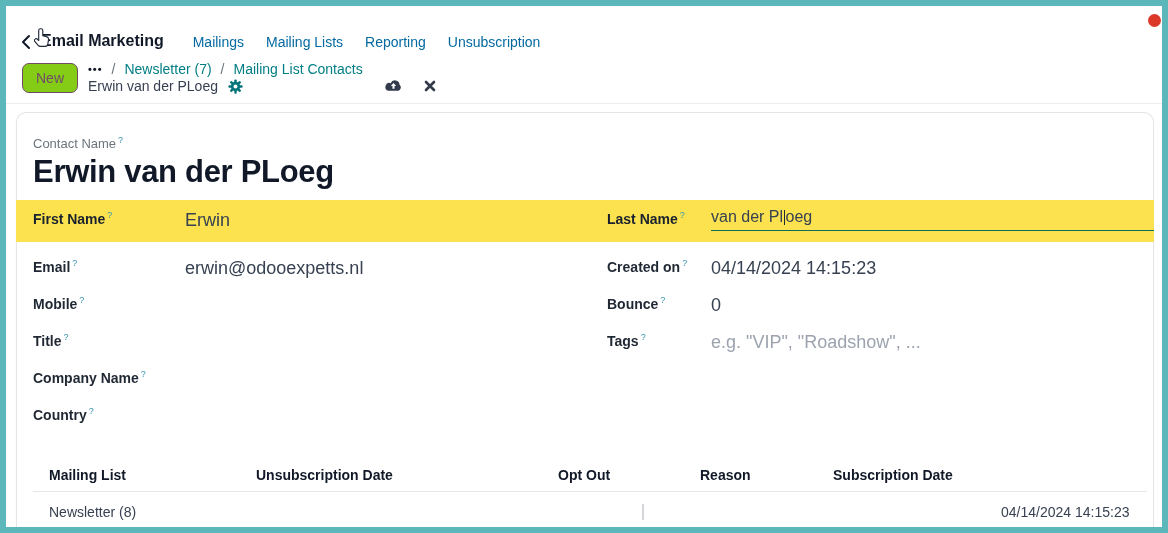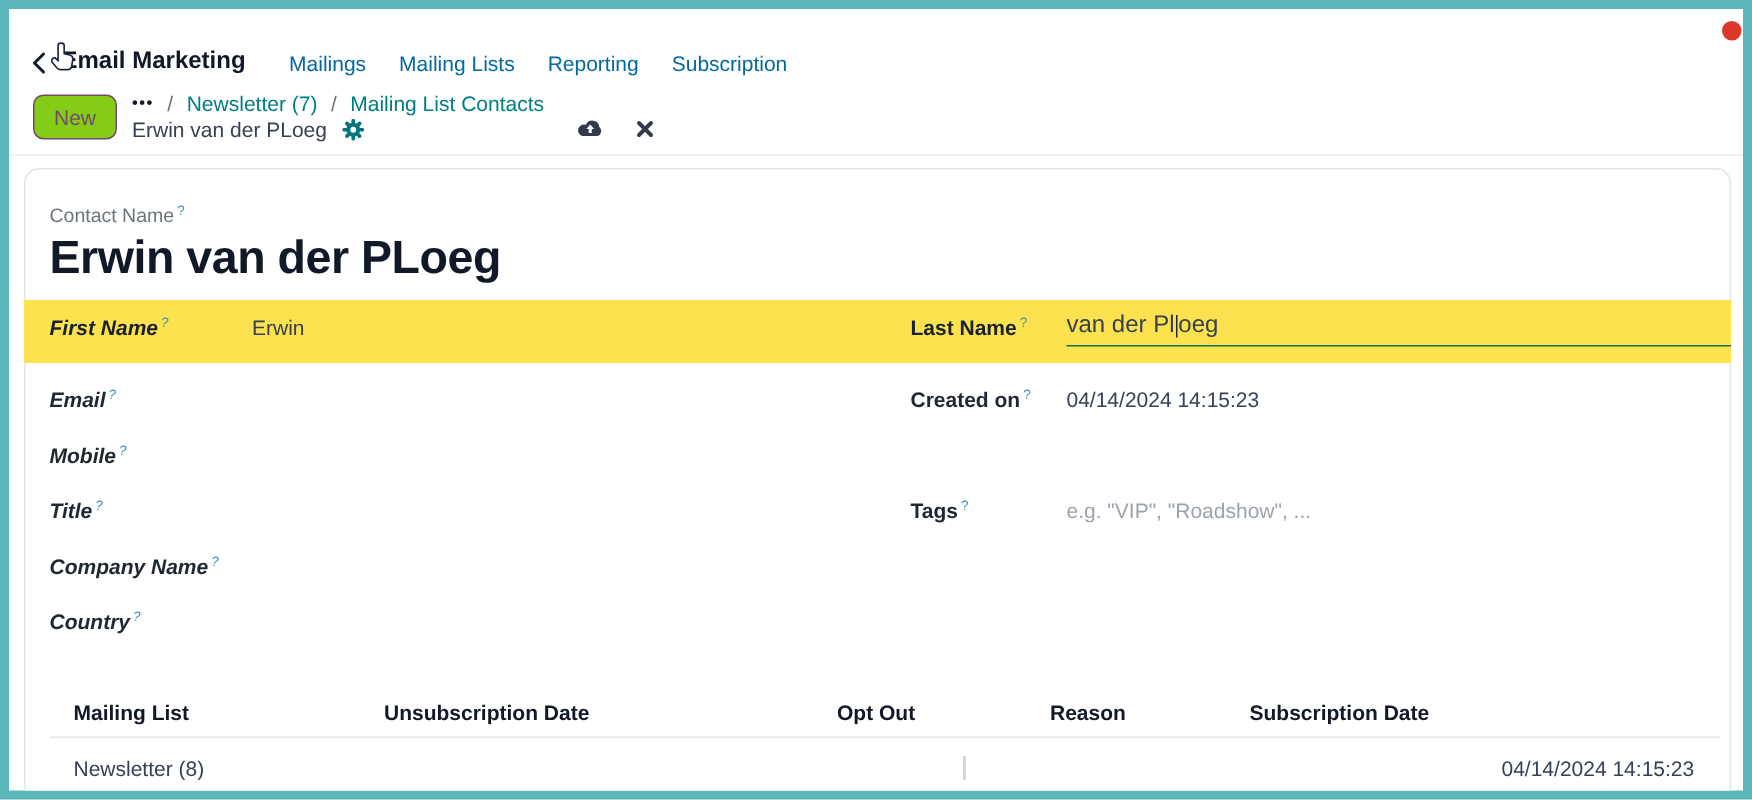--- a/index.html
+++ b/index.html
@@ -43,23 +43,23 @@
           box-shadow:0 1px 2px rgba(0,0,0,.04); padding:22px 6px 0 16px; }
 
   .small-label { font-size:13px; color:#6c757d; }
   sup.help { color:#3494b2; font-size:9px; font-weight:400; margin-left:2px; cursor:pointer; }
   .page-title { font-size:31px; font-weight:700; color:#111827; letter-spacing:-.3px; margin:3px 0 10px; }
 
   
   .frow { display:flex; align-items:flex-start; min-height:37px; padding-top:16px; }
   .fcol-left { width:574px; display:flex; }
   .fcol-right { flex:1; display:flex; }
-  .flabel { width:135px; font-size:14px; font-weight:600; color:#1f2733; flex-shrink:0;font-style:italic; }
+  .flabel { width:152px; font-size:14px; font-weight:600; color:#1f2733; flex-shrink:0; }
   .flabel-r { width:104px; font-size:14px; font-weight:600; color:#1f2733; flex-shrink:0; }
-  .fvalue { flex:1; font-size:14px; color:#374151; }
+  .fvalue { flex:1; font-size:18px; color:#374151; }
   .placeholder { color:#9ca3af; }
 
   
   .hl-band { background:#fbe24e; margin:9px -7px 0 -17px; padding:10px 0 11px 17px; }
   .hl-band .frow { min-height:0; padding-top:0; }
   .hl-band .flabel, .hl-band .flabel-r { color:#19212e; }
   .lastname-input { flex:1; display:flex; align-items:center; border-bottom:1px solid #0d6e58;
                     padding-bottom:4px; margin-top:-2px; cursor:text; }
   .caret { display:inline-block; width:1.5px; height:15px; background:#1f2937; margin:0 .5px; }
 
@@ -78,21 +78,21 @@
 <div class="nav">
   <span class="back-btn">
     <svg width="11" height="16" viewBox="0 0 11 16">
         <path d="M9 2 L3 8 l6 6" fill="none" stroke="#111827" stroke-width="2" stroke-linecap="round" stroke-linejoin="round"></path>
       </svg>
   </span>
   <span class="app-name">Email Marketing</span>
   <span class="nav-item">Mailings</span>
   <span class="nav-item">Mailing Lists</span>
   <span class="nav-item">Reporting</span>
-  <span class="nav-item">Subscription</span>
+  <span class="nav-item">Unsubscription</span>
 </div>
 <div class="record-dot" style="background:#dc382a;"></div>
 
 <span class="hand-cursor">
   <svg width="17" height="21" viewBox="0 0 24 30">
     <path d="M10 2.5 c1.4 0 2.4 1.1 2.4 2.5 v7.5 l5.2 1.3 c2 .5 3.3 2.2 3 4.2 l-1 6.5 c-.3 1.8 -1.8 3.2 -3.6 3.2 h-7.2 c-1.1 0 -2.2 -.5 -3 -1.3 l-4.6 -5.4 c-1 -1.1 -.9 -2.8 .2 -3.7 1 -.9 2.6 -.8 3.5 .2 l1.7 1.8 V5 c0 -1.4 1 -2.5 2.4 -2.5 z" fill="#fff" stroke="#1f2937" stroke-width="1.6" stroke-linejoin="round"></path>
   </svg>
 </span>
 
 <div class="control-panel">
@@ -161,35 +161,42 @@
         </span>
       </div>
     </div>
   </div>
 
   <div class="frow">
     <div class="fcol-left">
       <span class="flabel">
         <span>Email</span><sup class="help">?</sup>
       </span>
+      <span class="fvalue">erwin@odooexpetts.nl</span>
     </div>
     <div class="fcol-right">
       <span class="flabel-r">
         <span>Created on</span><sup class="help">?</sup>
       </span>
       <span class="fvalue">04/14/2024 14:15:23</span>
     </div>
   </div>
 
   <div class="frow">
     <div class="fcol-left">
       <span class="flabel">
         <span>Mobile</span><sup class="help">?</sup>
       </span>
       <span class="fvalue"></span>
+    </div>
+    <div class="fcol-right">
+      <span class="flabel-r">
+        <span>Bounce</span><sup class="help">?</sup>
+      </span>
+      <span class="fvalue">0</span>
     </div>
   </div>
 
   <div class="frow">
     <div class="fcol-left">
       <span class="flabel">
         <span>Title</span><sup class="help">?</sup>
       </span>
       <span class="fvalue"></span>
     </div>

